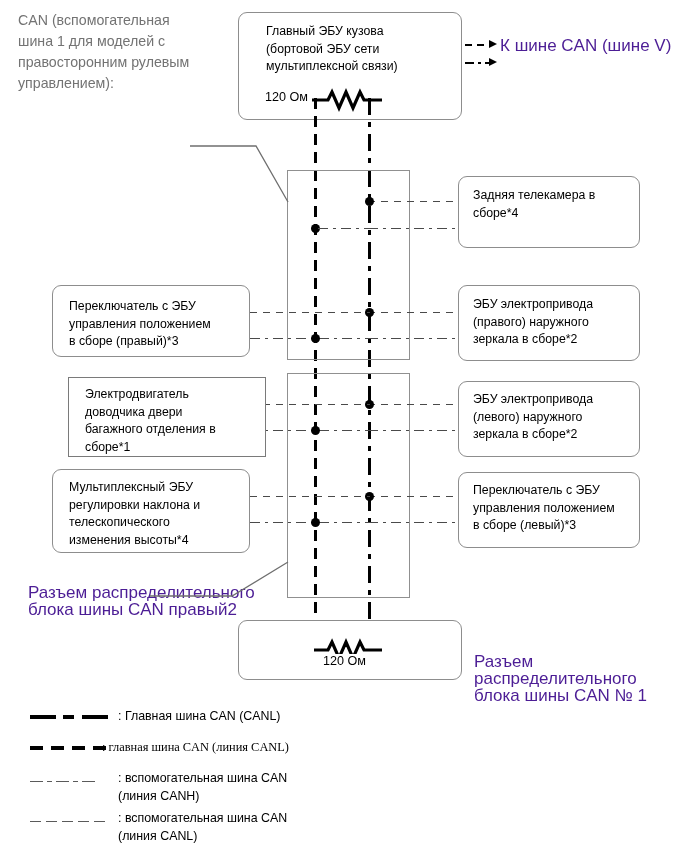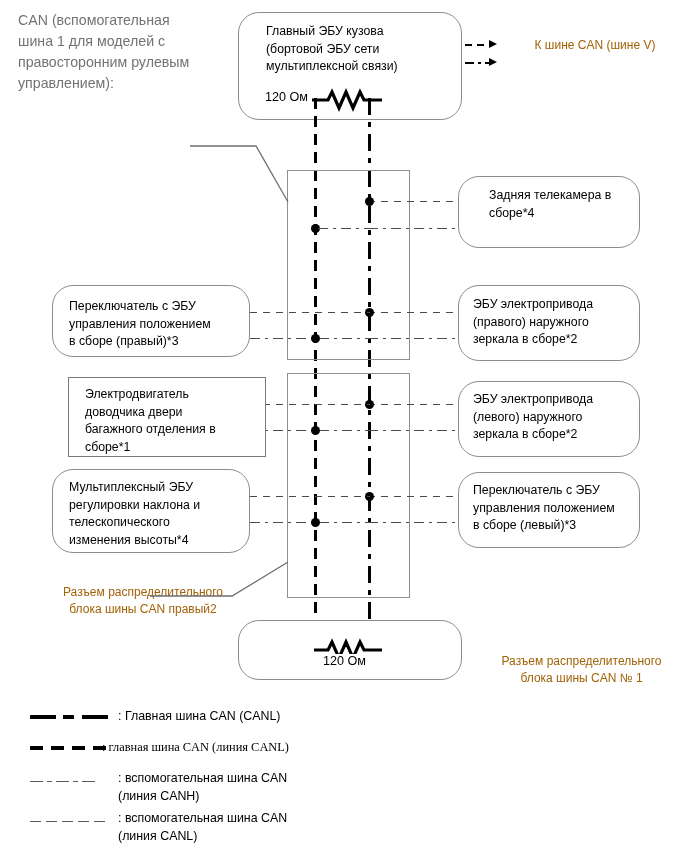--- a/index.html
+++ b/index.html
@@ -21,25 +21,24 @@
   .abs { position: absolute; }
 
   
   .ttl {
     font-size: 14.2px;
     line-height: 21px;
     color: #737373;
     white-space: pre-line;
   }
   .lbl {
-    font-size: 12px;
+    font-size: 17px;
     line-height: 17px;
-    color: #a16207;
-    white-space: pre-line;
-    text-align: center;
+    color: #4c1d95;
+    white-space: pre-line;
   }
   .boxtext {
     font-size: 12.3px;
     line-height: 17.5px;
     color: #000;
     white-space: pre-line;
   }
   .notes {
     font-size: 12.2px;
     line-height: 17.6px;
@@ -54,21 +53,21 @@
   }
   .ohm {
     font-size: 12.6px;
     color: #000;
   }
 
   
   .cbox {
     box-sizing: border-box;
     border: 1.2px solid #8d8d8d;
-    border-radius: 21px;
+    border-radius: 9px;
     background: #fff;
   }
   .cbox.square { border-radius: 0; border-color: #7a7a7a; }
   .cbox .boxtext { position: absolute; }
 
   
   .jbox {
     box-sizing: border-box;
     border: 1.1px solid #909090;
     border-radius: 0;
@@ -228,21 +227,21 @@
   </div>
 
   <div class="abs cbox" style="left:52px; top:469px; width:198px; height:84px;">
     <div class="boxtext" style="left:16px; top:9px; width:178px;">Мультиплексный ЭБУ
 регулировки наклона и
 телескопического
 изменения высоты*4</div>
   </div>
 
   <div class="abs cbox" style="left:458px; top:176px; width:182px; height:72px;">
-    <div class="boxtext" style="left:30px; top:10px; width:164px;">Задняя телекамера в
+    <div class="boxtext" style="left:14px; top:10px; width:164px;">Задняя телекамера в
 сборе*4</div>
   </div>
 
   <div class="abs cbox" style="left:458px; top:285px; width:182px; height:76px;">
     <div class="boxtext" style="left:14px; top:10px; width:164px;">ЭБУ электропривода
 (правого) наружного
 зеркала в сборе*2</div>
   </div>
 
   <div class="abs cbox" style="left:458px; top:381px; width:182px; height:76px;">

